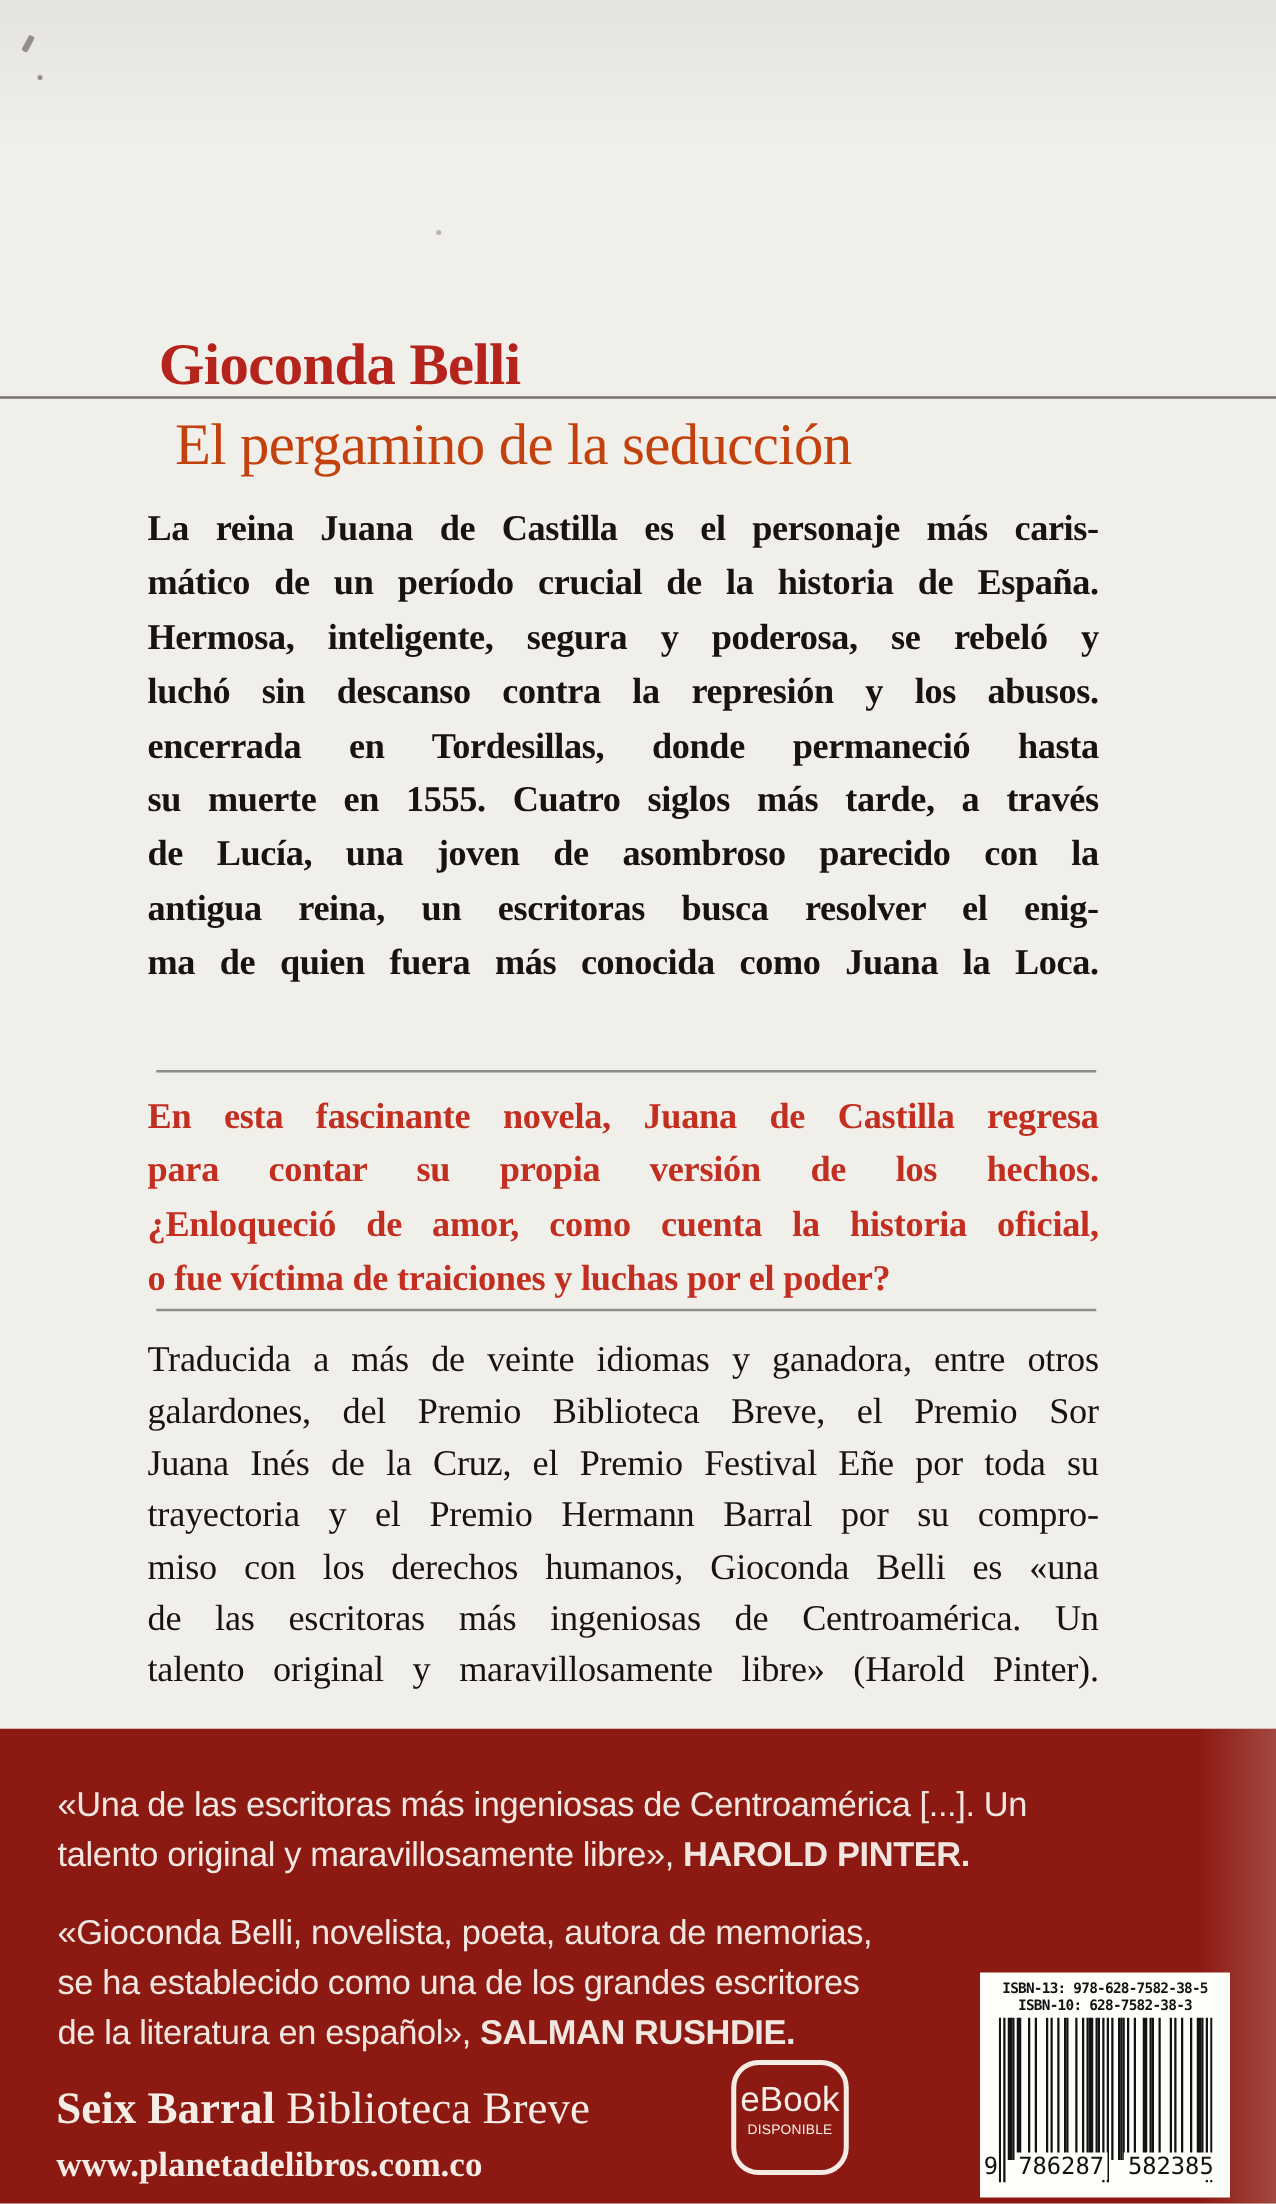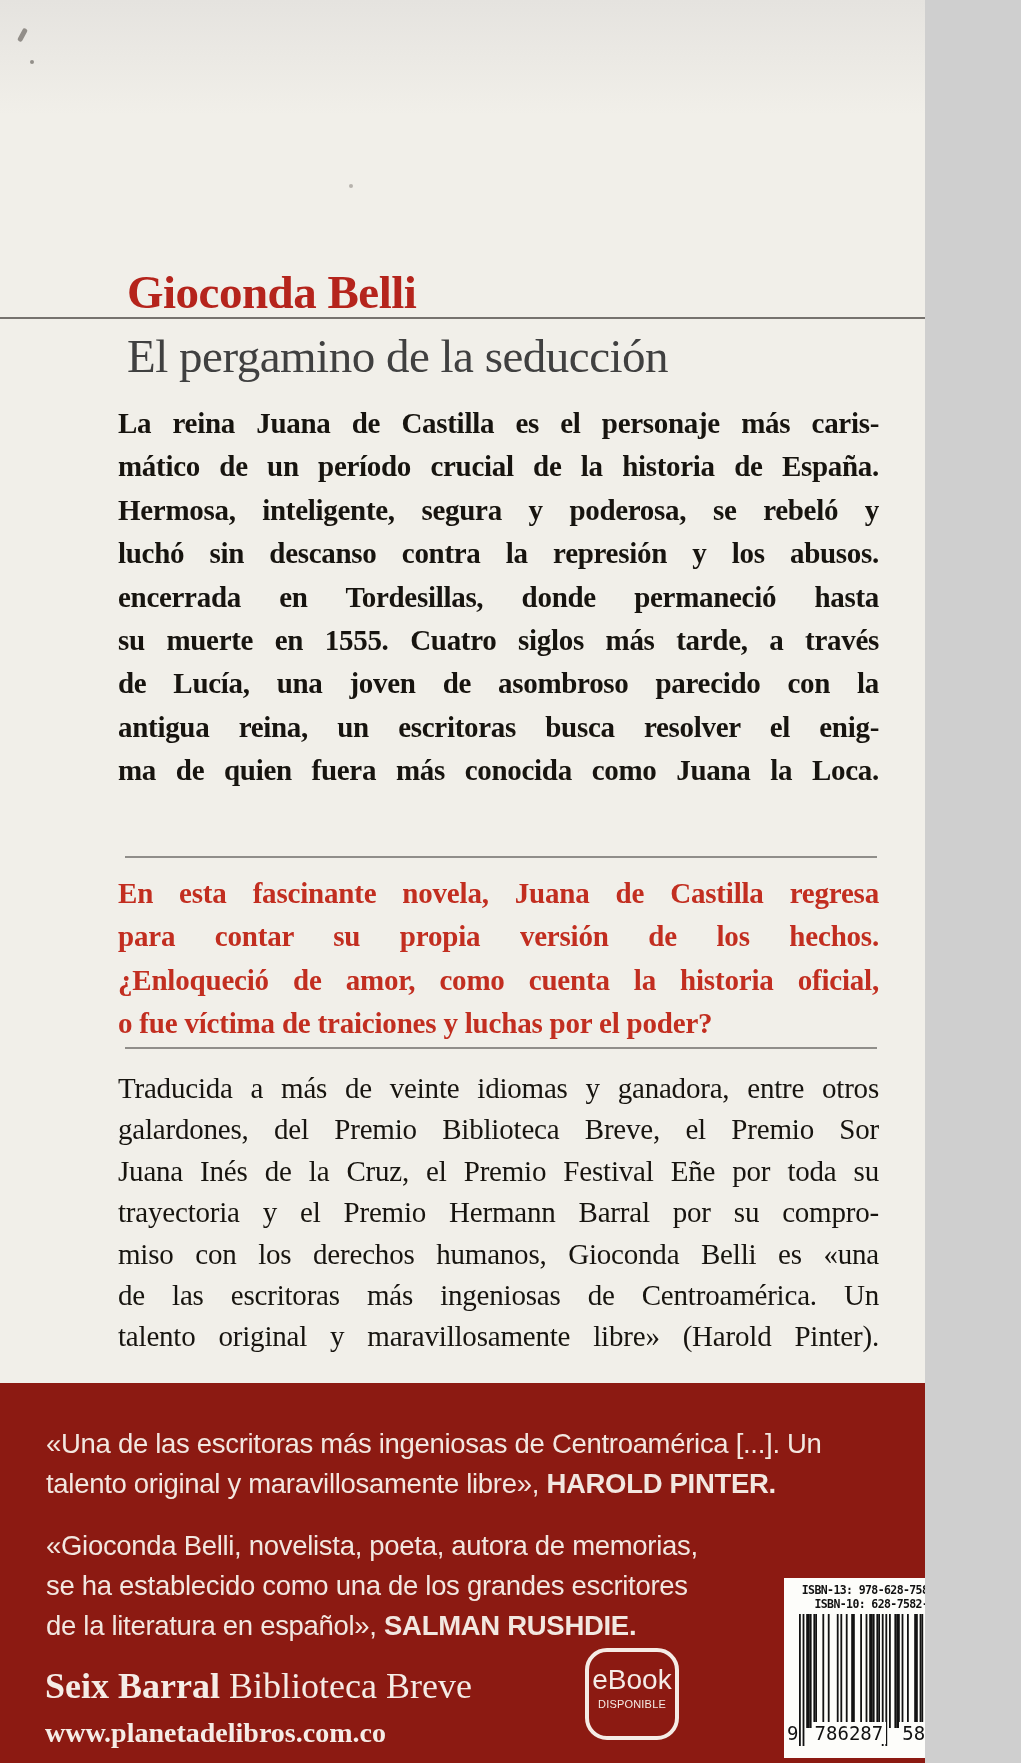--- a/index.html
+++ b/index.html
@@ -1,29 +1,29 @@
 <!DOCTYPE html>
 <html style="--accent: #b5241c; --tagline: #c22e20; --band: #8c1a12;"><head>
 <meta charset="utf-8">
 <style>
   html,body{margin:0;padding:0;background:#cfcfcf;}
-  .page{position:relative;width:925px;height:1763px;background:#f1efe9;overflow:hidden;
+  .page{position:relative;width:1021px;height:1763px;background:#f1efe9;overflow:hidden;
         font-family:"Liberation Serif",serif;}
   .top-shade{position:absolute;top:0;left:0;right:0;height:115px;
         background:linear-gradient(#e5e3df,#f1efe9);}
   .speck{position:absolute;background:#4a463f;opacity:.55;border-radius:2px;}
   .sp1{left:20px;top:28px;width:5px;height:14px;transform:rotate(28deg);}
   .sp2{left:30px;top:60px;width:4px;height:4px;border-radius:50%;}
   .sp3{left:349px;top:184px;width:4px;height:4px;border-radius:50%;opacity:.35;}
 
   .author{position:absolute;left:127px;top:269px;font-size:47px;line-height:1;
         font-weight:700;letter-spacing:-.5px;color:var(--accent,#b5241c);}
   .header-rule{position:absolute;left:0;top:317px;width:1021px;height:2px;background:#76726e;}
-  .title{position:absolute;left:127px;top:333px;font-size:47px;line-height:1;
-        letter-spacing:-.5px;color:#404040;}
+  .title{position:absolute;left:140px;top:333px;font-size:47px;line-height:1;
+        letter-spacing:-.5px;color:#c2410c;}
 
   .para{position:absolute;left:118px;width:761px;color:#17140f;}
   .para .line{text-align:justify;text-align-last:justify;}
   .para.ragged-last .line.last{text-align-last:left;}
   .p-synopsis{top:402px;font-size:29px;line-height:43.4px;font-weight:700;letter-spacing:-.3px;}
   .p-tagline{top:872px;font-size:29px;line-height:43.4px;font-weight:700;letter-spacing:-.2px;
         color:var(--tagline,#c22e20);}
   .p-bio{top:1068px;font-size:29px;line-height:41.4px;letter-spacing:-.2px;}
 
   .divider{position:absolute;left:125px;width:752px;height:2px;background:#908e8a;}

